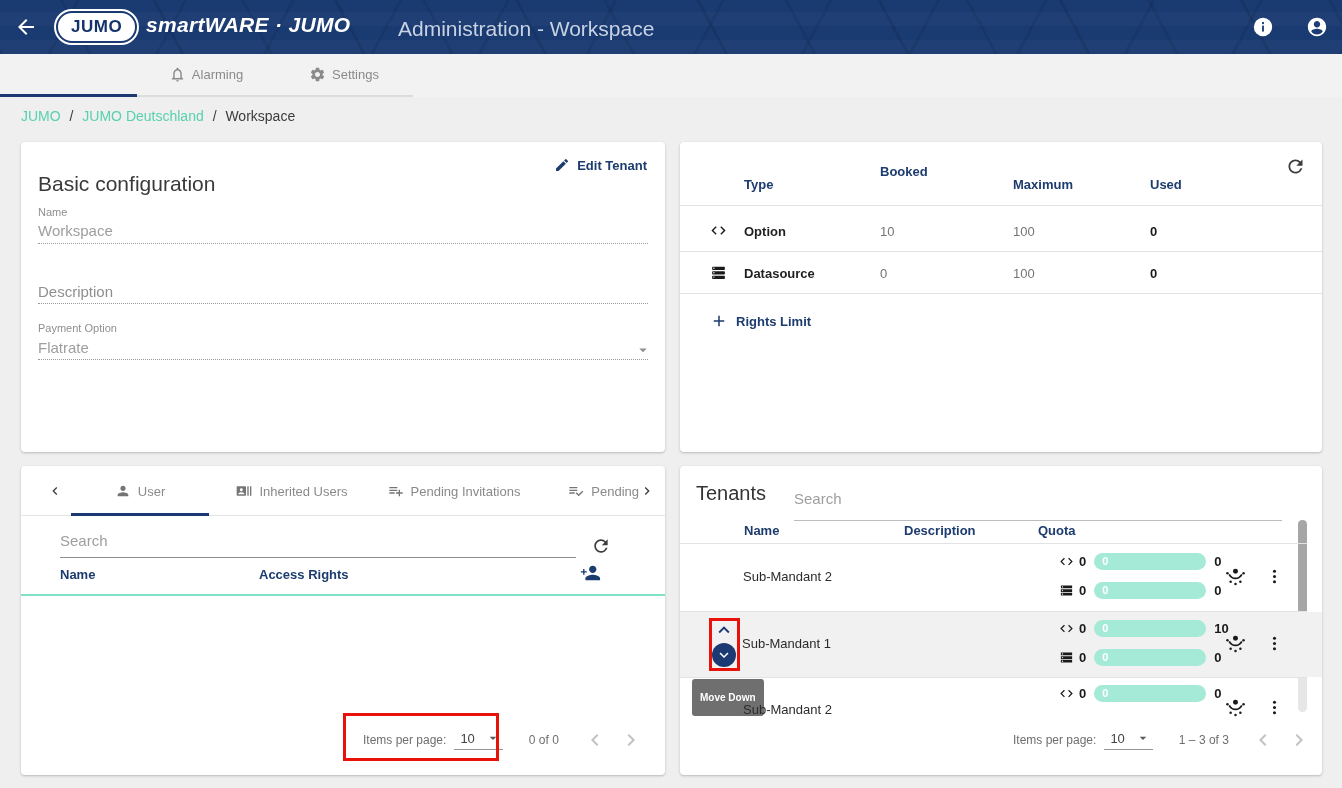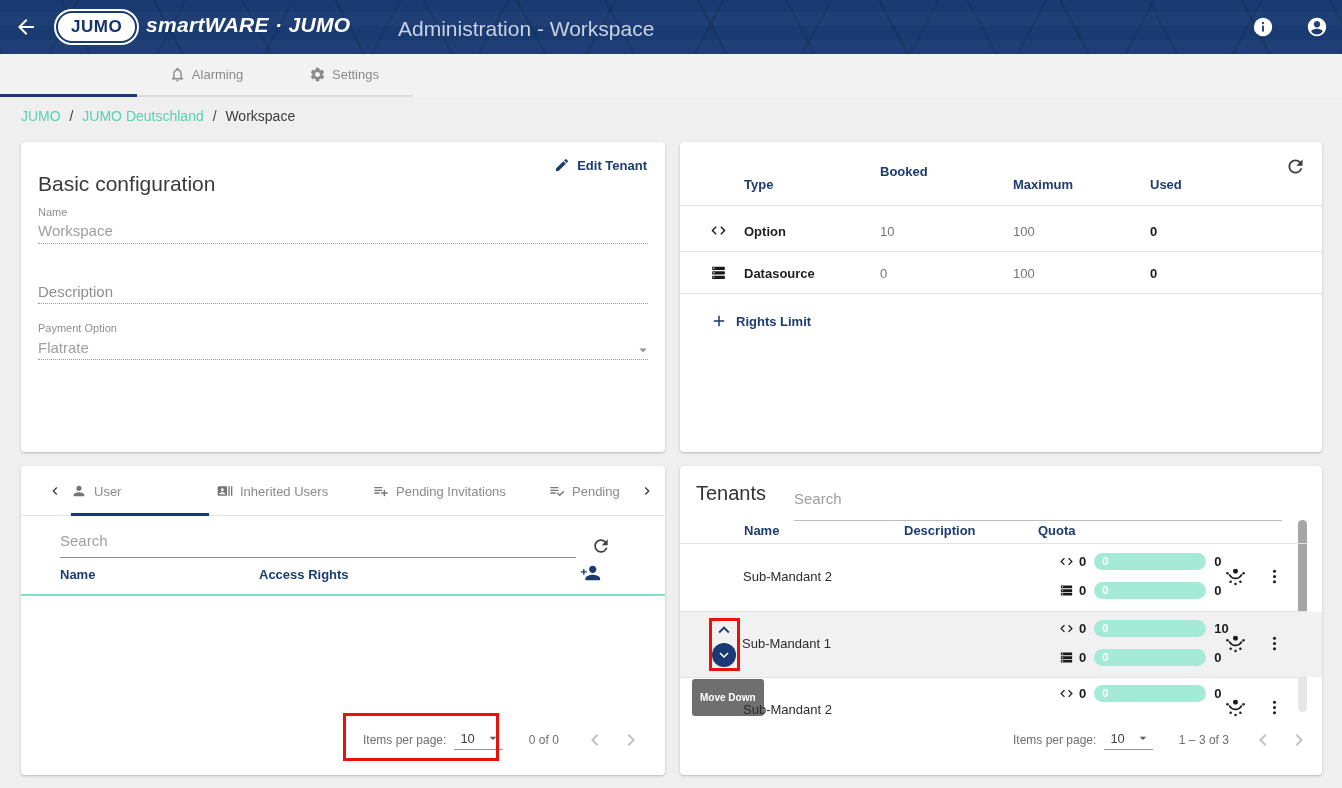--- a/index.html
+++ b/index.html
@@ -57,21 +57,21 @@
 .lim-head{position:absolute;font-size:13px;font-weight:bold;color:#1c3b6e}
 .lim-div{position:absolute;left:0;width:642px;height:1px;background:#e3e3e3}
 .lim-cell{position:absolute;font-size:13px;color:#757575}
 .lim-type{position:absolute;font-size:13px;font-weight:600;color:#1f1f1f}
 .lim-used{position:absolute;font-size:13px;font-weight:bold;color:#1a1a1a}
 .lim-icon{position:absolute;color:#1a1a1a}
 .create-btn{position:absolute;left:30px;top:312px;display:flex;align-items:center;gap:8px;color:#1c3b6e;font-size:13px;font-weight:600;cursor:pointer}
 
 
 .utabrow{position:absolute;left:0;top:0;width:644px;height:50px;border-bottom:1px solid #e4e4e4}
-.utab{position:absolute;top:0;height:50px;display:flex;align-items:center;gap:7px;color:#8a8a8a;font-size:13px;cursor:pointer;white-space:nowrap}
+.utab{position:absolute;top:0;height:50px;display:flex;align-items:center;justify-content:center;gap:7px;color:#8a8a8a;font-size:13px;cursor:pointer;white-space:nowrap}
 .utab .ic{color:#757575}
 .utab-ind{position:absolute;left:50px;bottom:-1px;width:138px;height:3px;background:#1b3a73}
 .tab-chev{position:absolute;top:17px;width:16px;height:16px;color:#3c3c3c;cursor:pointer}
 .search-input{position:absolute;border:0;outline:0;background:transparent;font-size:15px;color:#555;font-family:"Liberation Sans",sans-serif}
 .search-input::placeholder{color:#9e9e9e}
 .u-underline{position:absolute;height:1px;background:#8c8c8c}
 .tbl-head{position:absolute;font-size:13px;font-weight:bold;color:#1c3b6e}
 .teal-line{position:absolute;height:2px;background:#7fe2c6}
 .paginator{position:absolute;display:flex;align-items:center;font-size:12px;color:#6e6e6e}
 .ipp-val{font-size:13px;color:#424242;border-bottom:1px solid #949494;padding:0 2px 3px 6px;display:flex;align-items:center;gap:10px}
@@ -252,21 +252,21 @@
       <span>Inherited Users</span>
     </div>
     <div class="utab" style="left:352px;width:162px">
       <span class="ic">
         <svg viewBox="0 0 24 24" width="16" height="16" fill="currentColor">
             <path d="M14 10H2v2h12v-2zm0-4H2v2h12V6zm4 8v-4h-2v4h-4v2h4v4h2v-4h4v-2h-4zM2 16h8v-2H2v2z"></path>
           </svg>
       </span>
       <span>Pending Invitations</span>
     </div>
-    <div class="utab clip" style="left:528px;width:90px;justify-content:flex-start">
+    <div class="utab clip" style="left:528px;width:90px;justify-content:flex-end">
       <span class="ic">
         <svg viewBox="0 0 24 24" width="16" height="16" fill="currentColor">
             <path d="M14 10H2v2h12v-2zm0-4H2v2h12V6zM2 16h8v-2H2v2zm19.5-4.5L23 13l-6.99 7-4.51-4.5L13 14l3.01 3 5.49-5.5z"></path>
           </svg>
       </span>
       <span>Pending</span>
     </div>
     <div class="tab-chev" style="right:10px">
       <svg viewBox="0 0 24 24" width="16" height="16" fill="currentColor">
           <path d="M10 6 8.59 7.41 13.17 12l-4.58 4.59L10 18l6-6-6-6z"></path>

